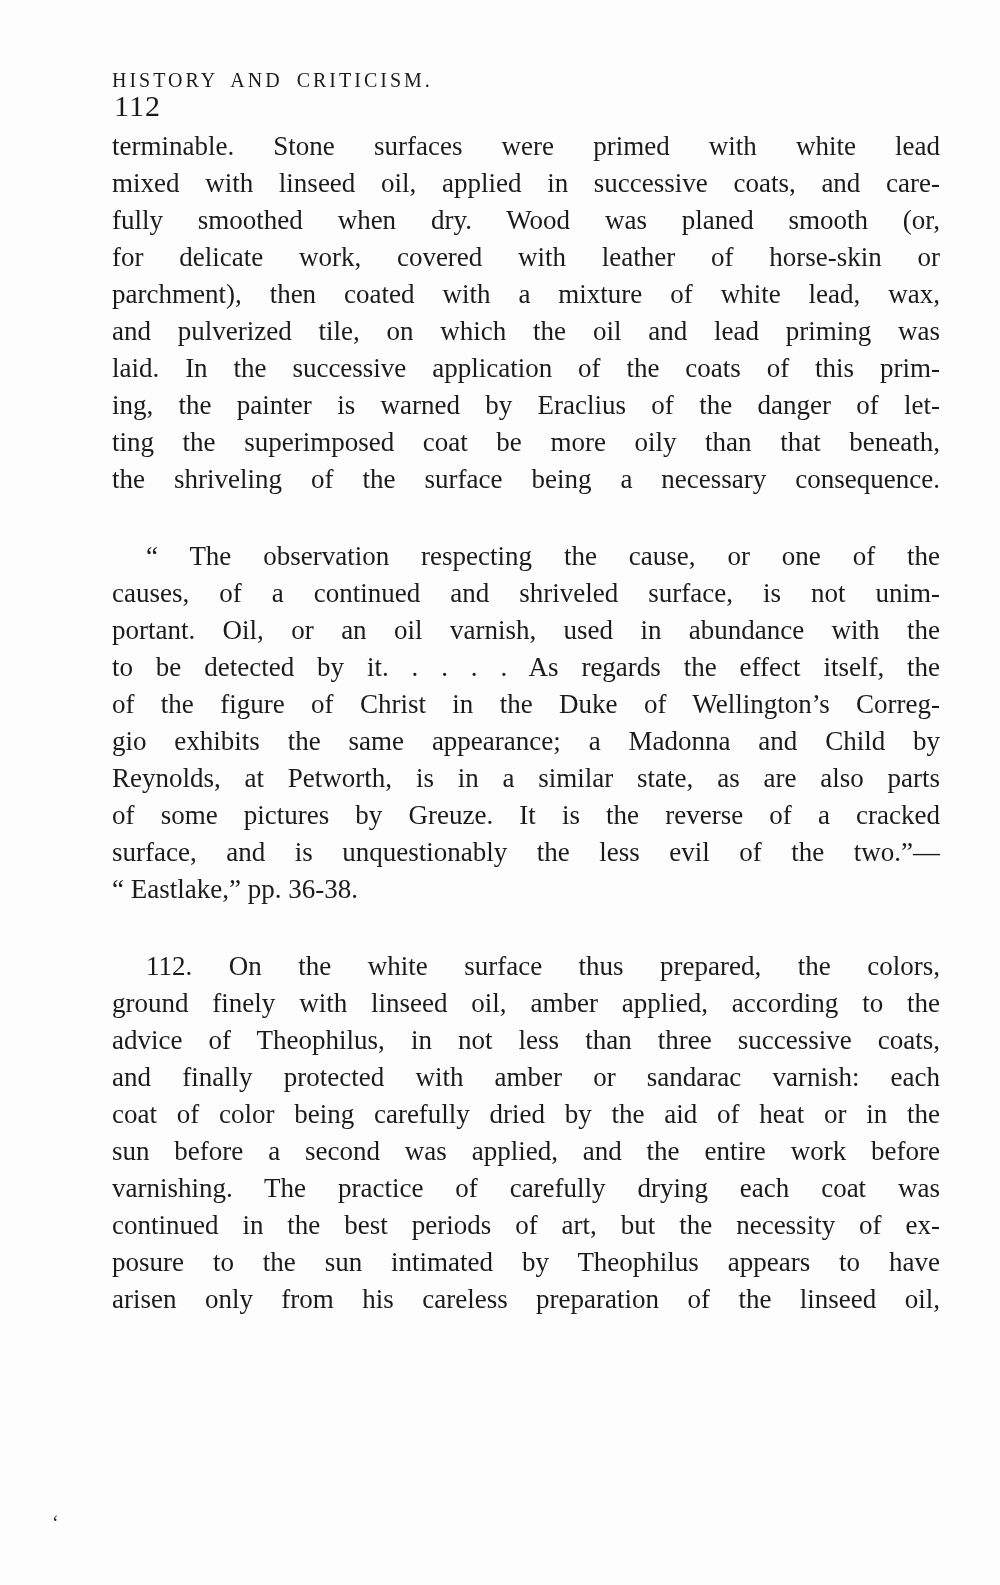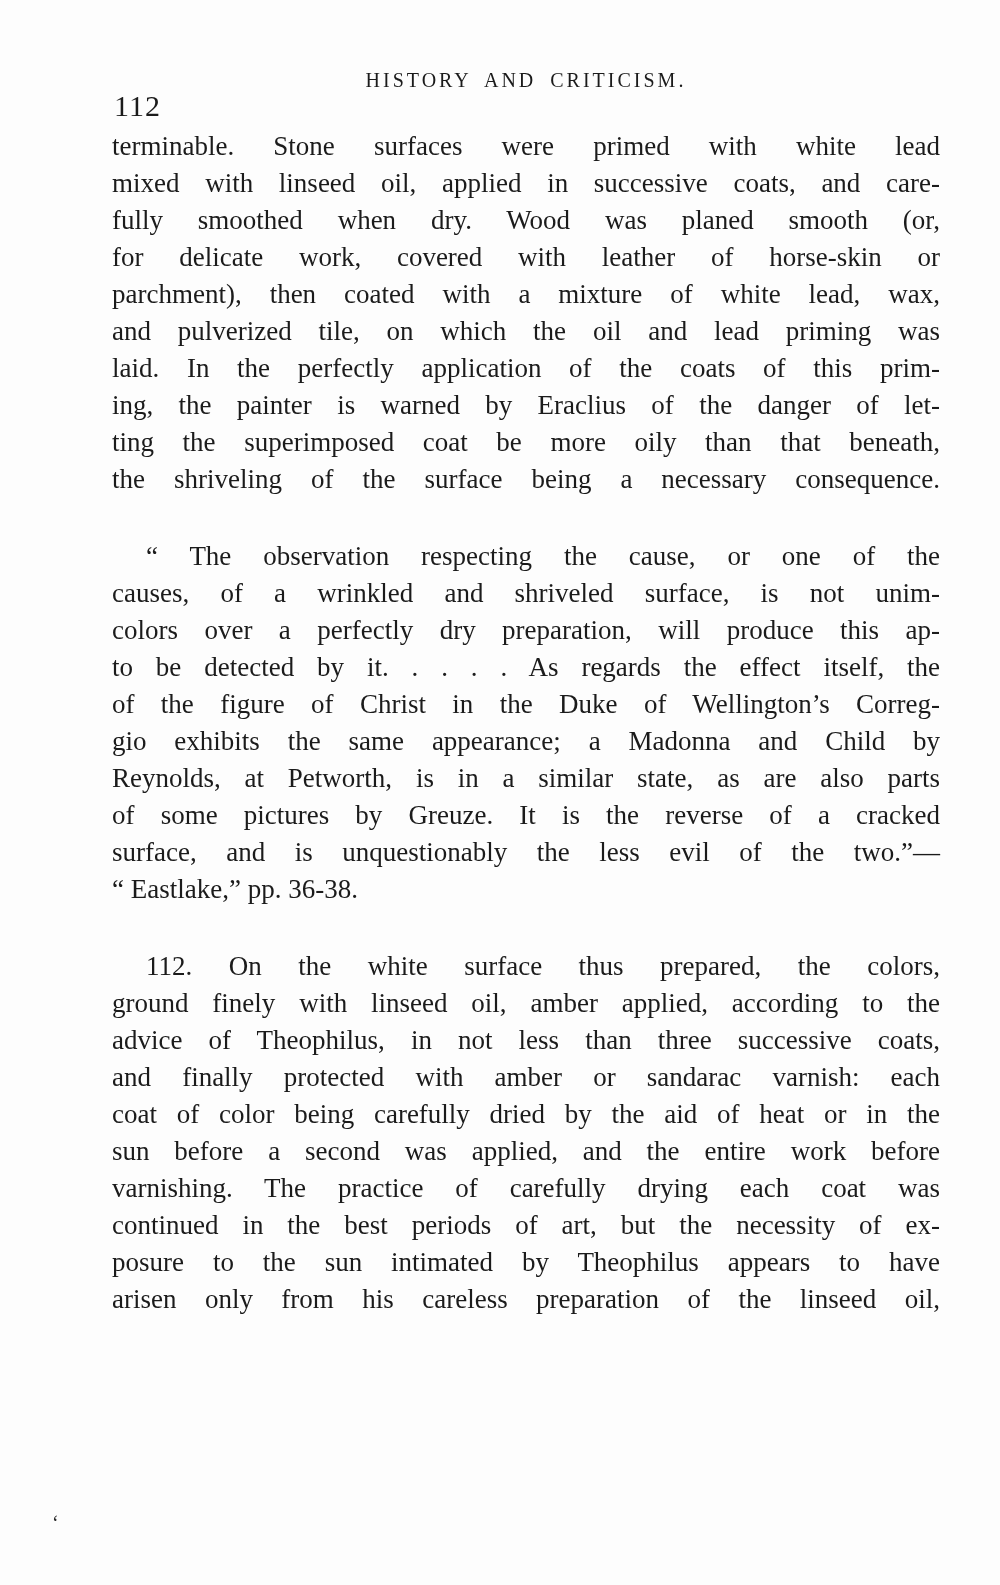--- a/index.html
+++ b/index.html
@@ -30,21 +30,20 @@
     top: 0;
     font-size: 30px;
     letter-spacing: 1px;
     margin-top: 27px;
   }
   .running-head {
     position: absolute;
     left: 0;
     right: 0;
     top: 7px;
-    text-align: center;
     font-size: 20px;
     letter-spacing: 3px;
     word-spacing: 6px;
   }
   .text-block {
     position: absolute;
     top: 128px;
     left: 112px;
     width: 828px;
   }
@@ -83,29 +82,29 @@
   </header>
 
   <main class="text-block">
       <div class="para">
         <div class="tline">terminable.  Stone surfaces were primed with white lead</div>
         <div class="tline">mixed with linseed oil, applied in successive coats, and care-</div>
         <div class="tline">fully smoothed when dry.  Wood was planed smooth (or,</div>
         <div class="tline">for delicate work, covered with leather of horse-skin or</div>
         <div class="tline">parchment), then coated with a mixture of white lead, wax,</div>
         <div class="tline">and pulverized tile, on which the oil and lead priming was</div>
-        <div class="tline">laid.  In the perfectly application of the coats of this prim-</div>
+        <div class="tline">laid.  In the successive application of the coats of this prim-</div>
         <div class="tline">ing, the painter is warned by Eraclius of the danger of let-</div>
         <div class="tline">ting the superimposed coat be more oily than that beneath,</div>
         <div class="tline">the shriveling of the surface being a necessary consequence.</div>
       </div>
       <div class="para">
         <div class="tline indent">“ The observation respecting the cause, or one of the</div>
-        <div class="tline">causes, of a wrinkled and shriveled surface, is not unim-</div>
-        <div class="tline">colors over a perfectly dry preparation, will produce this ap-</div>
+        <div class="tline">causes, of a continued and shriveled surface, is not unim-</div>
+        <div class="tline">portant.  Oil, or an oil varnish, used in abundance with the</div>
         <div class="tline">to be detected by it. . . . . As regards the effect itself, the</div>
         <div class="tline">of the figure of Christ in the Duke of Wellington’s Correg-</div>
         <div class="tline">gio exhibits the same appearance; a Madonna and Child by</div>
         <div class="tline">Reynolds, at Petworth, is in a similar state, as are also parts</div>
         <div class="tline">of some pictures by Greuze.  It is the reverse of a cracked</div>
         <div class="tline">surface, and is unquestionably the less evil of the two.”—</div>
         <div class="tline left">“ Eastlake,” pp. 36-38.</div>
       </div>
       <div class="para">
         <div class="tline indent">112. On the white surface thus prepared, the colors,</div>

